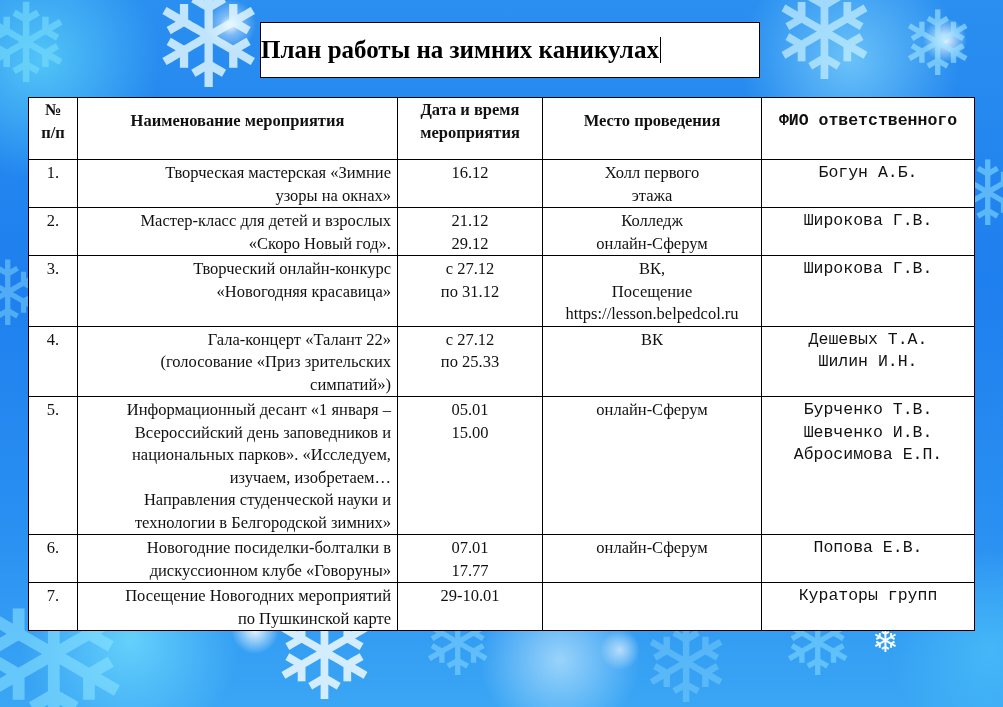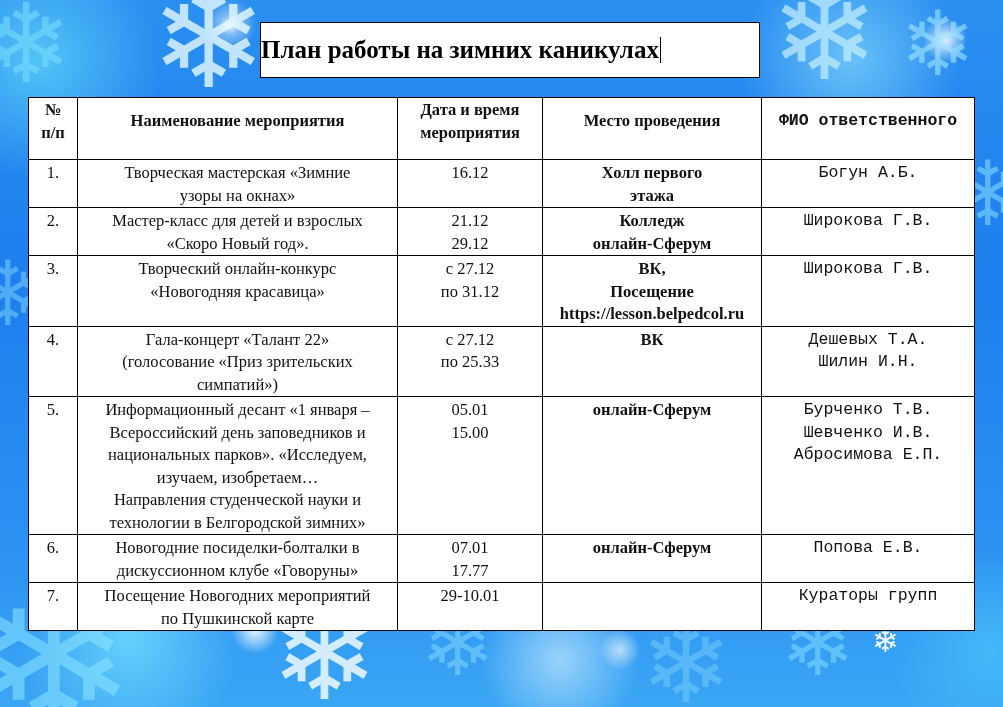--- a/index.html
+++ b/index.html
@@ -26,23 +26,23 @@
   }
   .title-text { font-weight:bold; font-size:25px; color:#000; }
   .caret { display:inline-block; width:1px; height:26px; background:#000; margin-left:1px; vertical-align:middle; }
   table.plan {
     position:absolute; left:28px; top:97px; width:947px;
     border-collapse:collapse; background:#fff; font-size:16.5px; color:#111;
   }
   table.plan td, table.plan th { border:1px solid #000; vertical-align:top; padding:2px 6px 0 6px; line-height:22.5px; }
   table.plan th { font-weight:bold; vertical-align:middle; text-align:center; font-size:16.5px; padding-bottom:14px; padding-top:0; }
   .c-num { width:36px; text-align:center; }
-  .c-name { width:307px; text-align:center; }
+  .c-name { width:307px; text-align:right; }
   .c-date { width:132px; text-align:center;font-family:Liberation Serif, serif; }
-  .c-place { width:206px; text-align:center;font-weight:bold; }
+  .c-place { width:206px; text-align:center; }
   .c-resp { text-align:center;font-family:Liberation Mono, monospace; }
   .line { display:block; white-space:nowrap; }
 </style>
 </head>
 <body>
 
 <div>
   <span class="flake" style="left:-30px;top:560px;font-size:200px;color:rgba(140,230,255,0.55);">❄</span>
   <span class="flake" style="left:270px;top:590px;font-size:130px;color:rgba(240,250,255,0.85);">❄</span>
   <span class="flake" style="left:420px;top:600px;font-size:90px;color:rgba(140,220,255,0.5);">❄</span>

